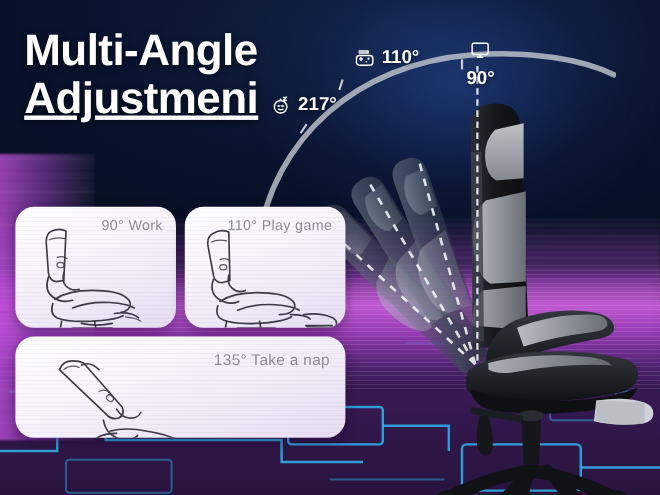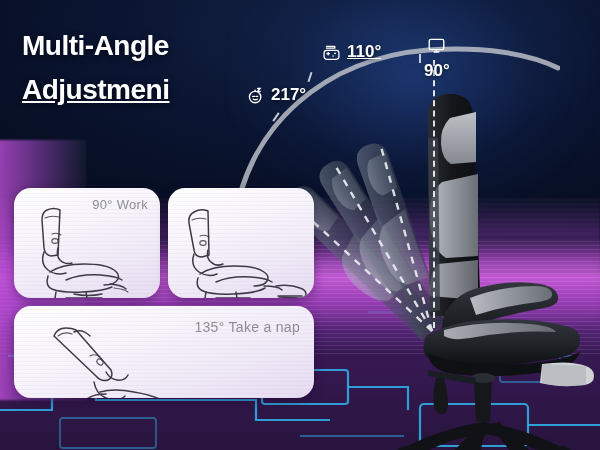--- a/index.html
+++ b/index.html
@@ -82,41 +82,41 @@
   .circuit .dim{ opacity:.45; stroke-width:1.8; }
 
   
   .arc{ position:absolute; left:230px; top:28px; width:330px; height:200px; }
   .arc path{ fill:none; stroke:#c9ccd2; stroke-width:5; opacity:.78; stroke-linecap:round; }
 
   
   .title{
     position:absolute; left:22px; top:24px;
     color:#ffffff;
-    font-size:28px;
+    font-size:40px;
     line-height:44px;
     font-weight:bold;
     letter-spacing:-.5px;
     text-shadow:0 2px 7px rgba(0,0,0,.55);
     white-space:nowrap;
   }
   .title .l2{ display:block;text-decoration:underline; }
 
   
   .marker{
     position:absolute;
     display:flex; align-items:center; gap:6px;
     color:#ffffff;
     font-size:17px; font-weight:bold;
     text-shadow:0 1px 4px rgba(0,0,0,.6);
     white-space:nowrap;
   }
   .marker svg{ display:block; }
   .m135{ left:246px; top:85px; }
-  .m110{ left:322px; top:42px;text-decoration:underline; }
+  .m110{ left:322px; top:42px; }
   .m90 { left:424px; top:36px;flex-direction:column; }
 
   .tick{ position:absolute; background:#e8eaee; opacity:.85; }
 
   
   .ghosts{ position:absolute; left:250px; top:95px; width:300px; height:260px; }
 
   
   .chair{ position:absolute; left:366px; top:78px; width:234px; height:372px; }
 
@@ -388,20 +388,21 @@
         <path d="M110 108 h24"></path>
         <path d="M48 110 h34"></path>
       </g>
       <g class="art thin">
         <ellipse cx="35" cy="55" rx="3.2" ry="2.4"></ellipse>
         <path d="M32 48 q5 -2 9 1"></path>
         <path d="M24 32 q6 -3 14 -1"></path>
       </g>
     </svg>
     <div class="sheen"></div>
+    <div class="clabel">110° Play game</div>
   </div>
 
   <div class="card wide" id="c3">
     <svg width="300" height="116" viewBox="0 0 300 116">
       <g class="art">
         <path d="M52 22 q-9 0 -12 8 L82 70 q5 6 12 4 q6 -3 3 -10 L62 24 q-4 -2 -10 -2 Z"></path>
         <path d="M92 66 q4 7 11 8 q8 1 11 -5"></path>
         <path d="M80 76 q2 12 12 16 q12 5 19 -2"></path>
         <path d="M86 86 q14 -4 34 0 q24 4 34 12 q6 5 2 10 q-5 5 -15 3"></path>
         <path d="M70 96 q6 -8 22 -8"></path>

